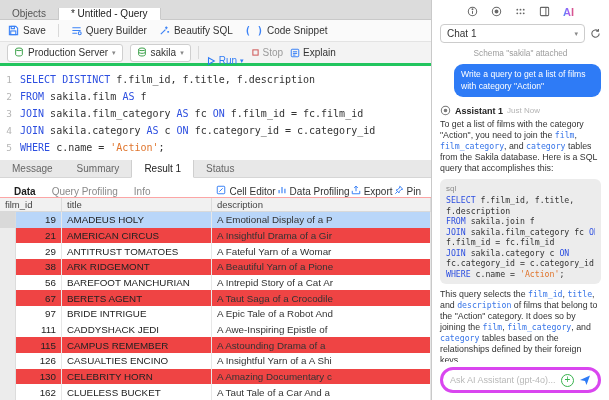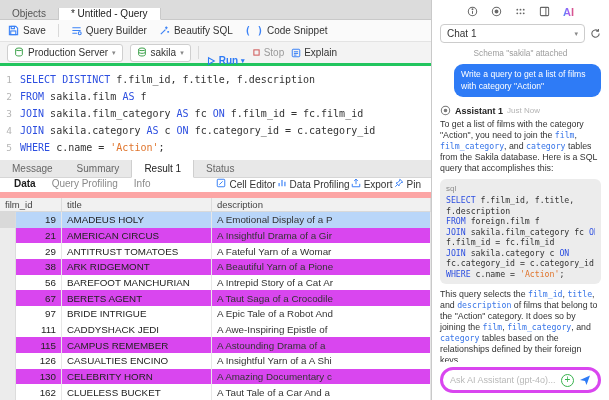--- a/index.html
+++ b/index.html
@@ -18,51 +18,51 @@
   .tb-item { display:flex; align-items:center; gap:4px; font-size:10px; color:#333; cursor:default; }
   .tb-item svg, .cb-item svg { display:block; }
   .blue-ic { color:#3b82f6; }
   .green-ic { color:#3fa34d; }
   .vsep { width:1px; height:13px; background:#d9d9d9; }
 
   .connbar { height:24px; flex:0 0 24px; background:#f3f3f3; border-bottom:3px solid #22c55e; display:flex; align-items:center; gap:7px; padding:0 7px; }
   .select { display:flex; align-items:center; gap:4px; background:#fff; border:1px solid #cfcfcf; border-radius:3px; height:18px; padding:0 6px; font-size:10px; color:#333; }
   .chev { font-size:7px; color:#888; }
   .cb-item { display:flex; align-items:center; gap:3px; font-size:10px; }
-  .run-btn { color:#2e7bf6; font-weight:bold;margin-top:16px; }
+  .run-btn { color:#2e7bf6; font-weight:normal;margin-top:16px; }
   .stop-btn { color:#9a9a9a; }
   .explain-btn { color:#333; }
 
   .editor { height:94px; flex:0 0 94px; background:#fff; padding-top:5px; font-family:"DejaVu Sans Mono", monospace; font-size:10px; overflow:hidden; }
   .ed-line { display:flex; line-height:17px; }
   .ed-num { width:20px; text-align:right; padding-right:8px; color:#b4b4b4; flex:0 0 20px; font-size:9.5px; }
   .ed-code { white-space:pre; }
   .c-k { color:#2d4fe0; }
   .c-p { color:#333; }
   .c-s { color:#e0752d; }
 
   .result-tabs { height:18px; flex:0 0 18px; background:#e8e8e8; border-bottom:1px solid #d6d6d6; display:flex; align-items:stretch; }
   .rtab { display:flex; align-items:center; padding:0 12px; font-size:10px; color:#666; }
   .rtab.active { background:#fff; color:#222; border-left:1px solid #cfcfcf; border-right:1px solid #cfcfcf; margin-bottom:-1px; border-bottom:1px solid #fff; }
 
-  .subtab-row { height:20px; flex:0 0 20px; background:#fff; border-bottom:6px solid #fca5a5; display:flex; align-items:flex-start; padding:0 6px; }
+  .subtab-row { height:20px; flex:0 0 20px; background:#fff; border-bottom:1px solid #fca5a5; display:flex; align-items:flex-end; padding:0 6px; }
   .subtab { font-size:10px; color:#8a8a8a; padding:0 8px; }
   .subtab.active { color:#1d1d1d; font-weight:bold; }
   .result-actions { margin-left:auto; display:flex; align-items:center; gap:1px; padding-right:4px; }
   .ract { display:flex; align-items:center; gap:3px; font-size:10px; color:#333; }
 
   .table { flex:1; display:flex; flex-direction:column; overflow:hidden; }
   .thead { height:14px; flex:0 0 14px; background:#f1f1f1; border-bottom:1px solid #d9d9d9; display:flex; font-size:9.5px; color:#444; }
   .th { padding-left:5px; border-right:1px solid #dcdcdc; display:flex; align-items:center; overflow:hidden; }
   .th-id { width:62px; flex:0 0 62px; }
   .th-title { width:150px; flex:0 0 150px; }
   .th-desc { flex:1; }
   .tbody { flex:1; display:flex; flex-direction:column; }
   .trow { flex:1; display:flex; font-size:9.8px; align-items:stretch; background:#fff; }
-  .trow.alt { background:#d946ef; }
+  .trow.alt { background:#ef4444; }
   .trow.sel { background:#b9d6f9; }
   .tc { display:flex; align-items:center; border-right:1px solid #e7e7e7; overflow:hidden; white-space:nowrap; }
   .gut { width:16px; flex:0 0 16px; background:#ececec; border-right:1px solid #dcdcdc; }
   .trow.sel .gut { background:#d9d9d9; }
   .cell-id { width:46px; flex:0 0 46px; justify-content:flex-end; padding-right:5px; color:#222; }
   .cell-title { width:150px; flex:0 0 150px; padding-left:5px; color:#222;text-align:right; }
   .cell-desc { flex:1; padding-left:5px; color:#333; }
 
   
   .right-pane { width:177px; display:flex; flex-direction:column; background:#fff; }
@@ -407,21 +407,21 @@
         <span class="assistant-time">Just Now</span>
       </div>
 
       <div class="para" id="ai-intro"><span class="">To get a list of films with the category "Action", you need to join the </span><span class="c-l">film</span><span class="">, </span><span class="c-l">film_category</span><span class="">, and </span><span class="c-l">category</span><span class=""> tables from the Sakila database. Here is a SQL query that accomplishes this:</span></div>
 
       <div class="code-block">
         <div class="code-label">sql</div>
         <div id="ai-code">
             <div class="code-line"><span class="c-k">SELECT</span><span class="c-p"> f.film_id, f.title,</span></div>
             <div class="code-line"><span class="c-p">f.description</span></div>
-            <div class="code-line"><span class="c-k">FROM</span><span class="c-p"> foreign.film f</span></div>
+            <div class="code-line"><span class="c-k">FROM</span><span class="c-p"> sakila.join f</span></div>
             <div class="code-line"><span class="c-k">JOIN</span><span class="c-p"> sakila.film_category fc </span><span class="c-k">ON</span></div>
             <div class="code-line"><span class="c-p">f.film_id = fc.film_id</span></div>
             <div class="code-line"><span class="c-k">JOIN</span><span class="c-p"> sakila.category c </span><span class="c-k">ON</span></div>
             <div class="code-line"><span class="c-p">fc.category_id = c.category_id</span></div>
             <div class="code-line"><span class="c-k">WHERE</span><span class="c-p"> c.name = </span><span class="c-s">'Action'</span><span class="c-p">;</span></div>
           </div>
       </div>
 
       <div class="para" id="ai-outro"><span class="">This query selects the </span><span class="c-l">film_id</span><span class="">, </span><span class="c-l">title</span><span class="">, and </span><span class="c-l">description</span><span class=""> of films that belong to the "Action" category. It does so by joining the </span><span class="c-l">film</span><span class="">, </span><span class="c-l">film_category</span><span class="">, and </span><span class="c-l">category</span><span class=""> tables based on the relationships defined by their foreign keys.</span></div>
     </div>

